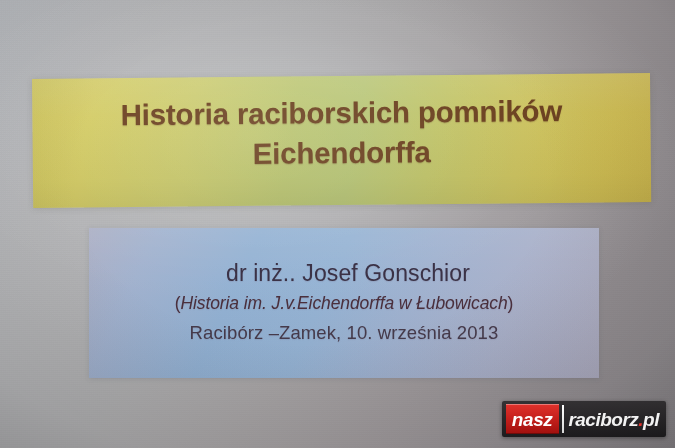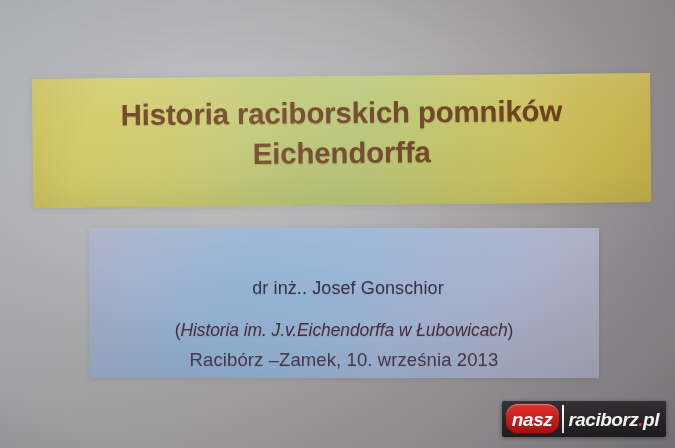--- a/index.html
+++ b/index.html
@@ -138,22 +138,22 @@
         rgba(0,0,0,0.04) 100%);
     pointer-events: none;
   }
   .subtitle-inner {
     position: relative;
     z-index: 2;
     padding-top: 30px;
     text-align: center;
   }
   .author-line {
-    margin: 15px;
-    font-size: 18px;
+    margin: 0;
+    font-size: 23px;
     line-height: 30px;
     color: #3b3246;
     letter-spacing: 0.1px;
     text-shadow: 0 1px 1px rgba(120,120,150,0.28);
     padding-left: 8px;
   }
   .affil-line {
     margin: 3px 0 0 0;
     font-size: 17.5px;
     line-height: 24px;
@@ -185,21 +185,21 @@
     padding: 3px 7px 3px 4px;
     background: linear-gradient(180deg, rgba(28,26,28,0.78), rgba(12,11,13,0.86));
     border-radius: 2px;
     box-shadow: 0 1px 4px rgba(0,0,0,0.4);
   }
   .wm-nasz {
     display: flex;
     align-items: center;
     justify-content: flex-start;
     padding: 0 7px 0 6px;
-    border-radius: 12px;
+    border-radius: 0;
     background: linear-gradient(180deg, #e0322c 0%, #c5201c 48%, #a0100e 100%);
     box-shadow: inset 0 1px 0 rgba(255,255,255,0.35),
                 inset 0 -1px 0 rgba(0,0,0,0.3);
   }
   .wm-nasz span {
     font-size: 19px;
     font-weight: bold;
     font-style: italic;
     color: #ffffff;
     letter-spacing: -0.4px;

